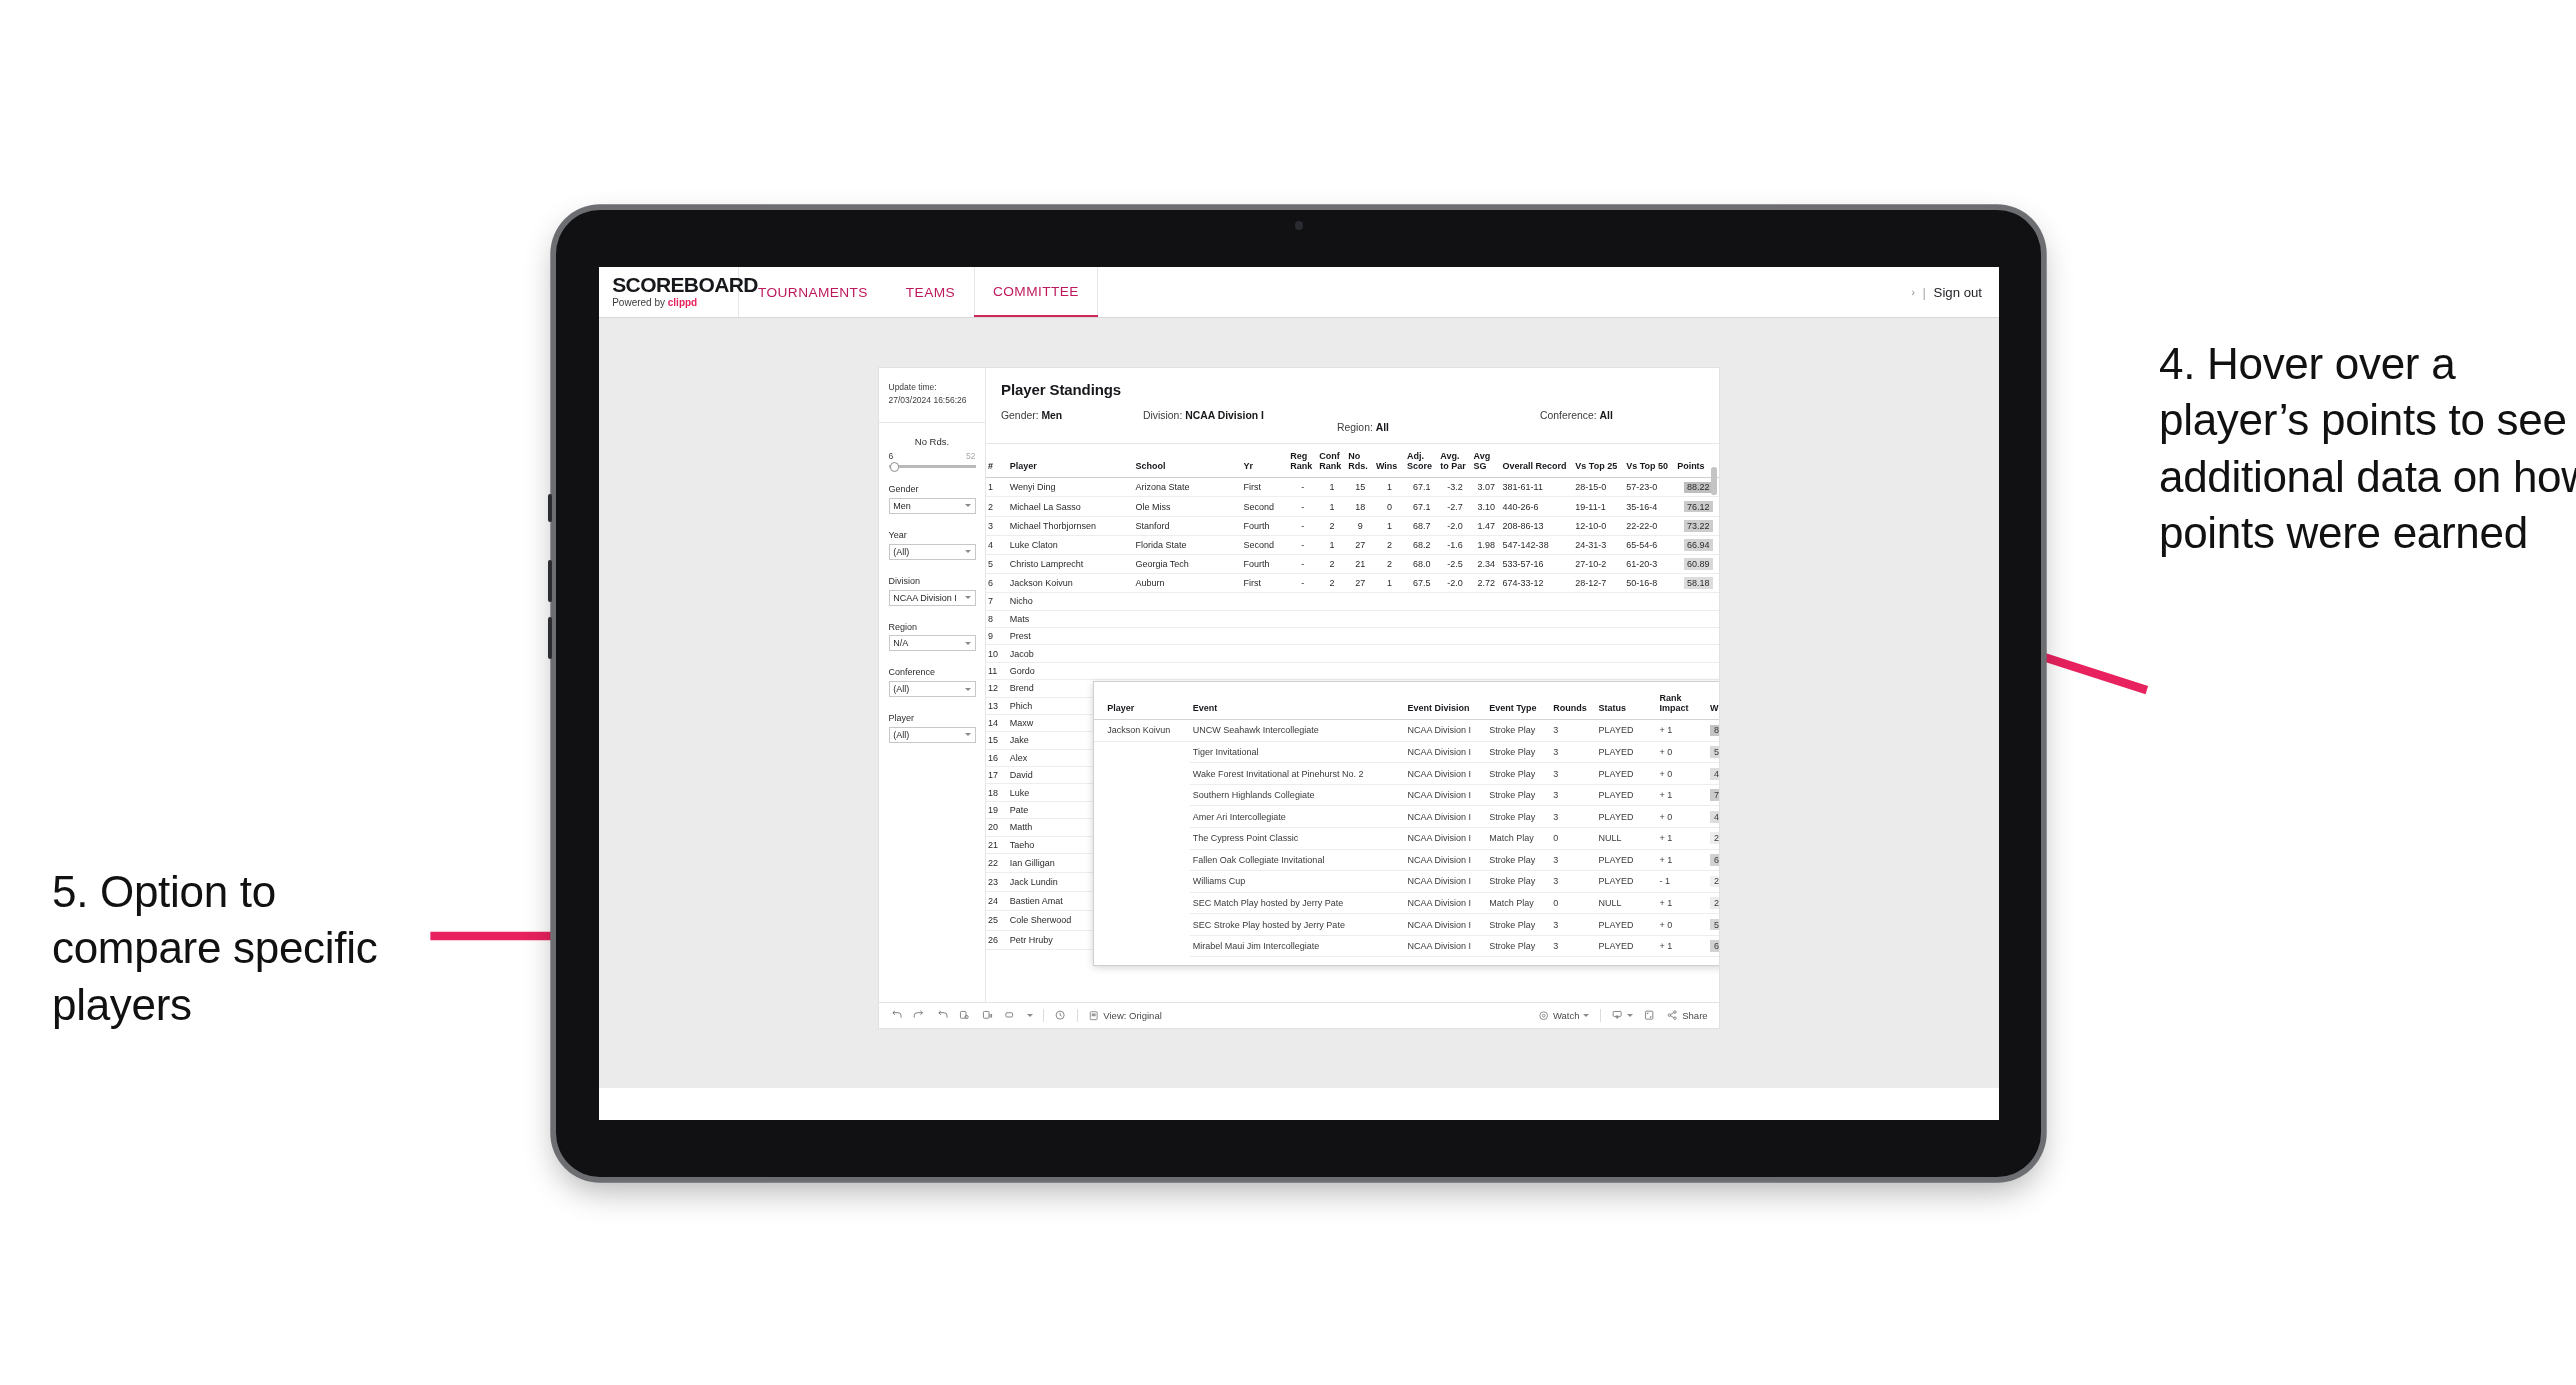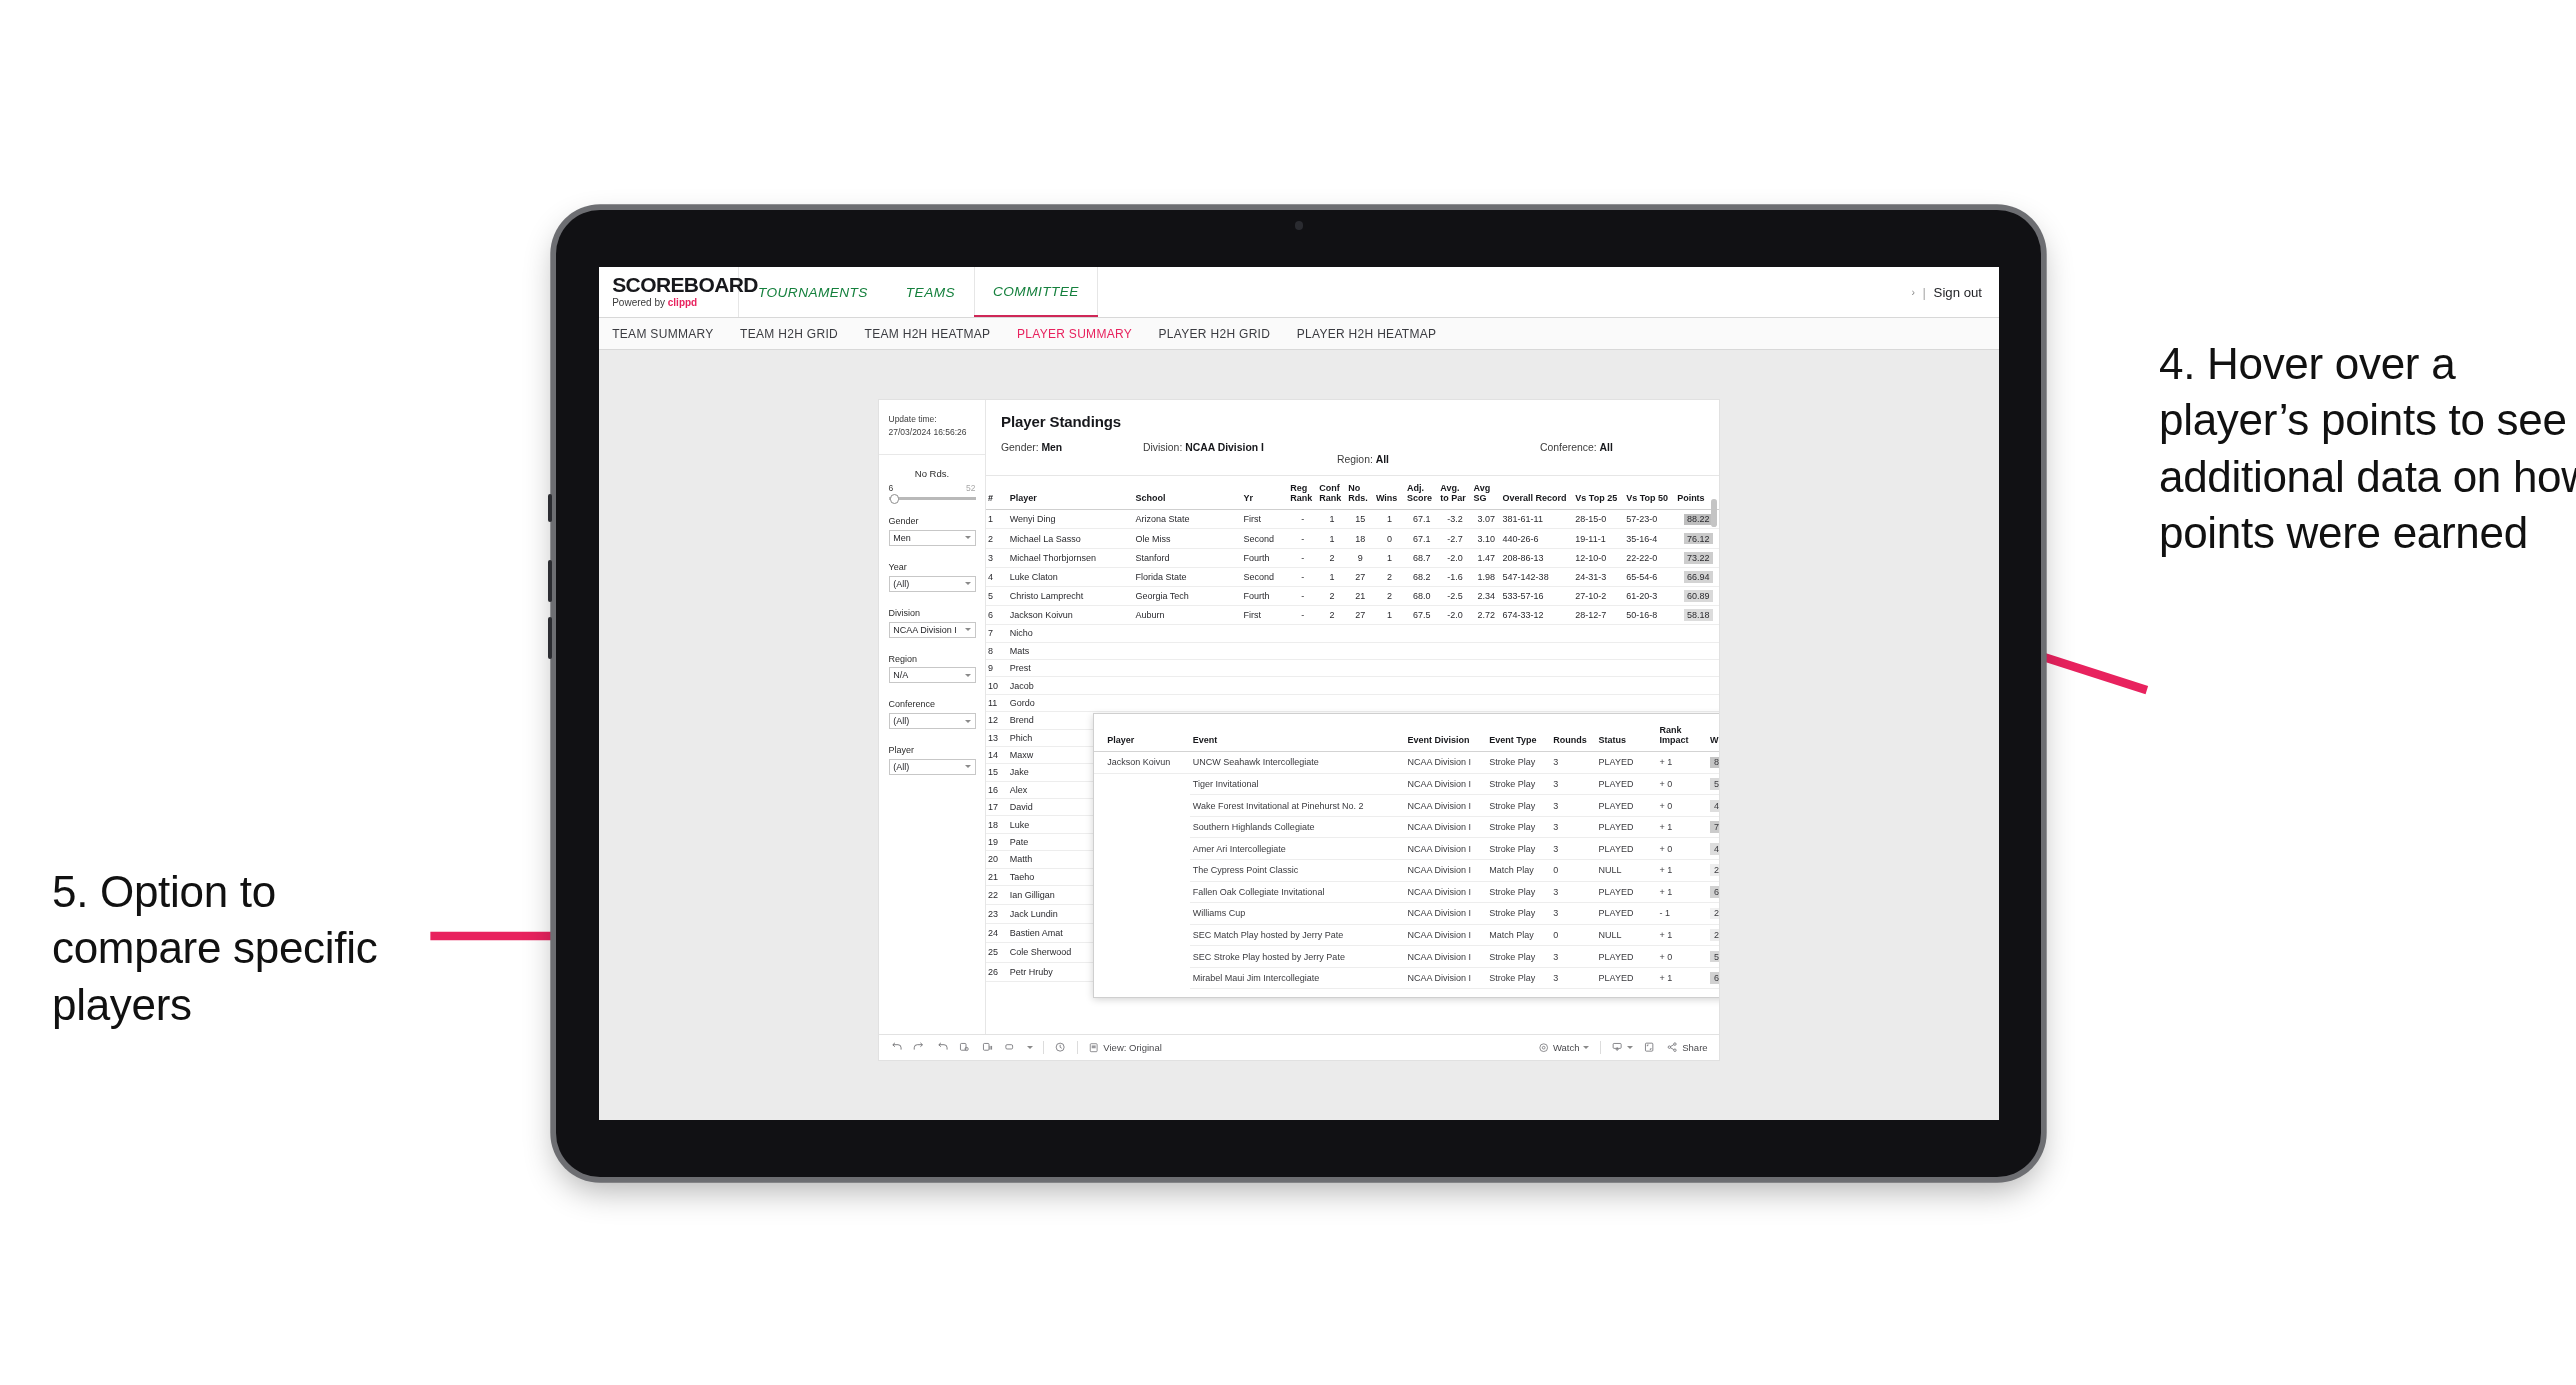--- a/index.html
+++ b/index.html
@@ -74,25 +74,24 @@
     line-height: 1;
   }
   #brand .sub {
     font-size: 10px; color: #3a3a3a; margin-top: 2.8px;
   }
   #brand .sub .pink { color: #e8225e; font-weight: bold; }
 
   .topnav-item {
     display: flex; align-items: center;
     padding: 0 19px;
-    font-size: 13.7px; color: #15803d;
+    font-size: 13.7px; color: #be185d;
     letter-spacing: 0.4px;
     position: relative;
     cursor: pointer;
-    font-style: italic;
   }
   .topnav-item.active { border-bottom: 2.8px solid #d2misc; }
   .topnav-item.active { border-bottom: 2.8px solid #cf2757; }
   .topnav-item.active::after {
     content: ""; position: absolute; left: 0; right: 0; top: 0;
     border-left: 0.9px solid #e6e6e6; border-right: 0.9px solid #e6e6e6;
     height: 100%;
   }
   #signout {
     margin-left: auto;
@@ -335,28 +334,20 @@
       <div class="topnav-item">TOURNAMENTS</div>
       <div class="topnav-item">TEAMS</div>
       <div class="topnav-item active">COMMITTEE</div>
       <div id="signout">
         <span class="dot">›</span>
         <span class="sep">|</span>
         <span>Sign out</span>
       </div>
     </div>
 
-    <div id="subnav">
-      <div class="subnav-item">TEAM SUMMARY</div>
-      <div class="subnav-item">TEAM H2H GRID</div>
-      <div class="subnav-item">TEAM H2H HEATMAP</div>
-      <div class="subnav-item active">PLAYER SUMMARY</div>
-      <div class="subnav-item">PLAYER H2H GRID</div>
-      <div class="subnav-item">PLAYER H2H HEATMAP</div>
-    </div>
 
     <div id="dash-bg">
       <div id="viz">
 
         <div id="viz-body">
 
           <div id="filters">
             <div id="update-time">
               <div>Update time:</div>
               <div>27/03/2024 16:56:26</div>

